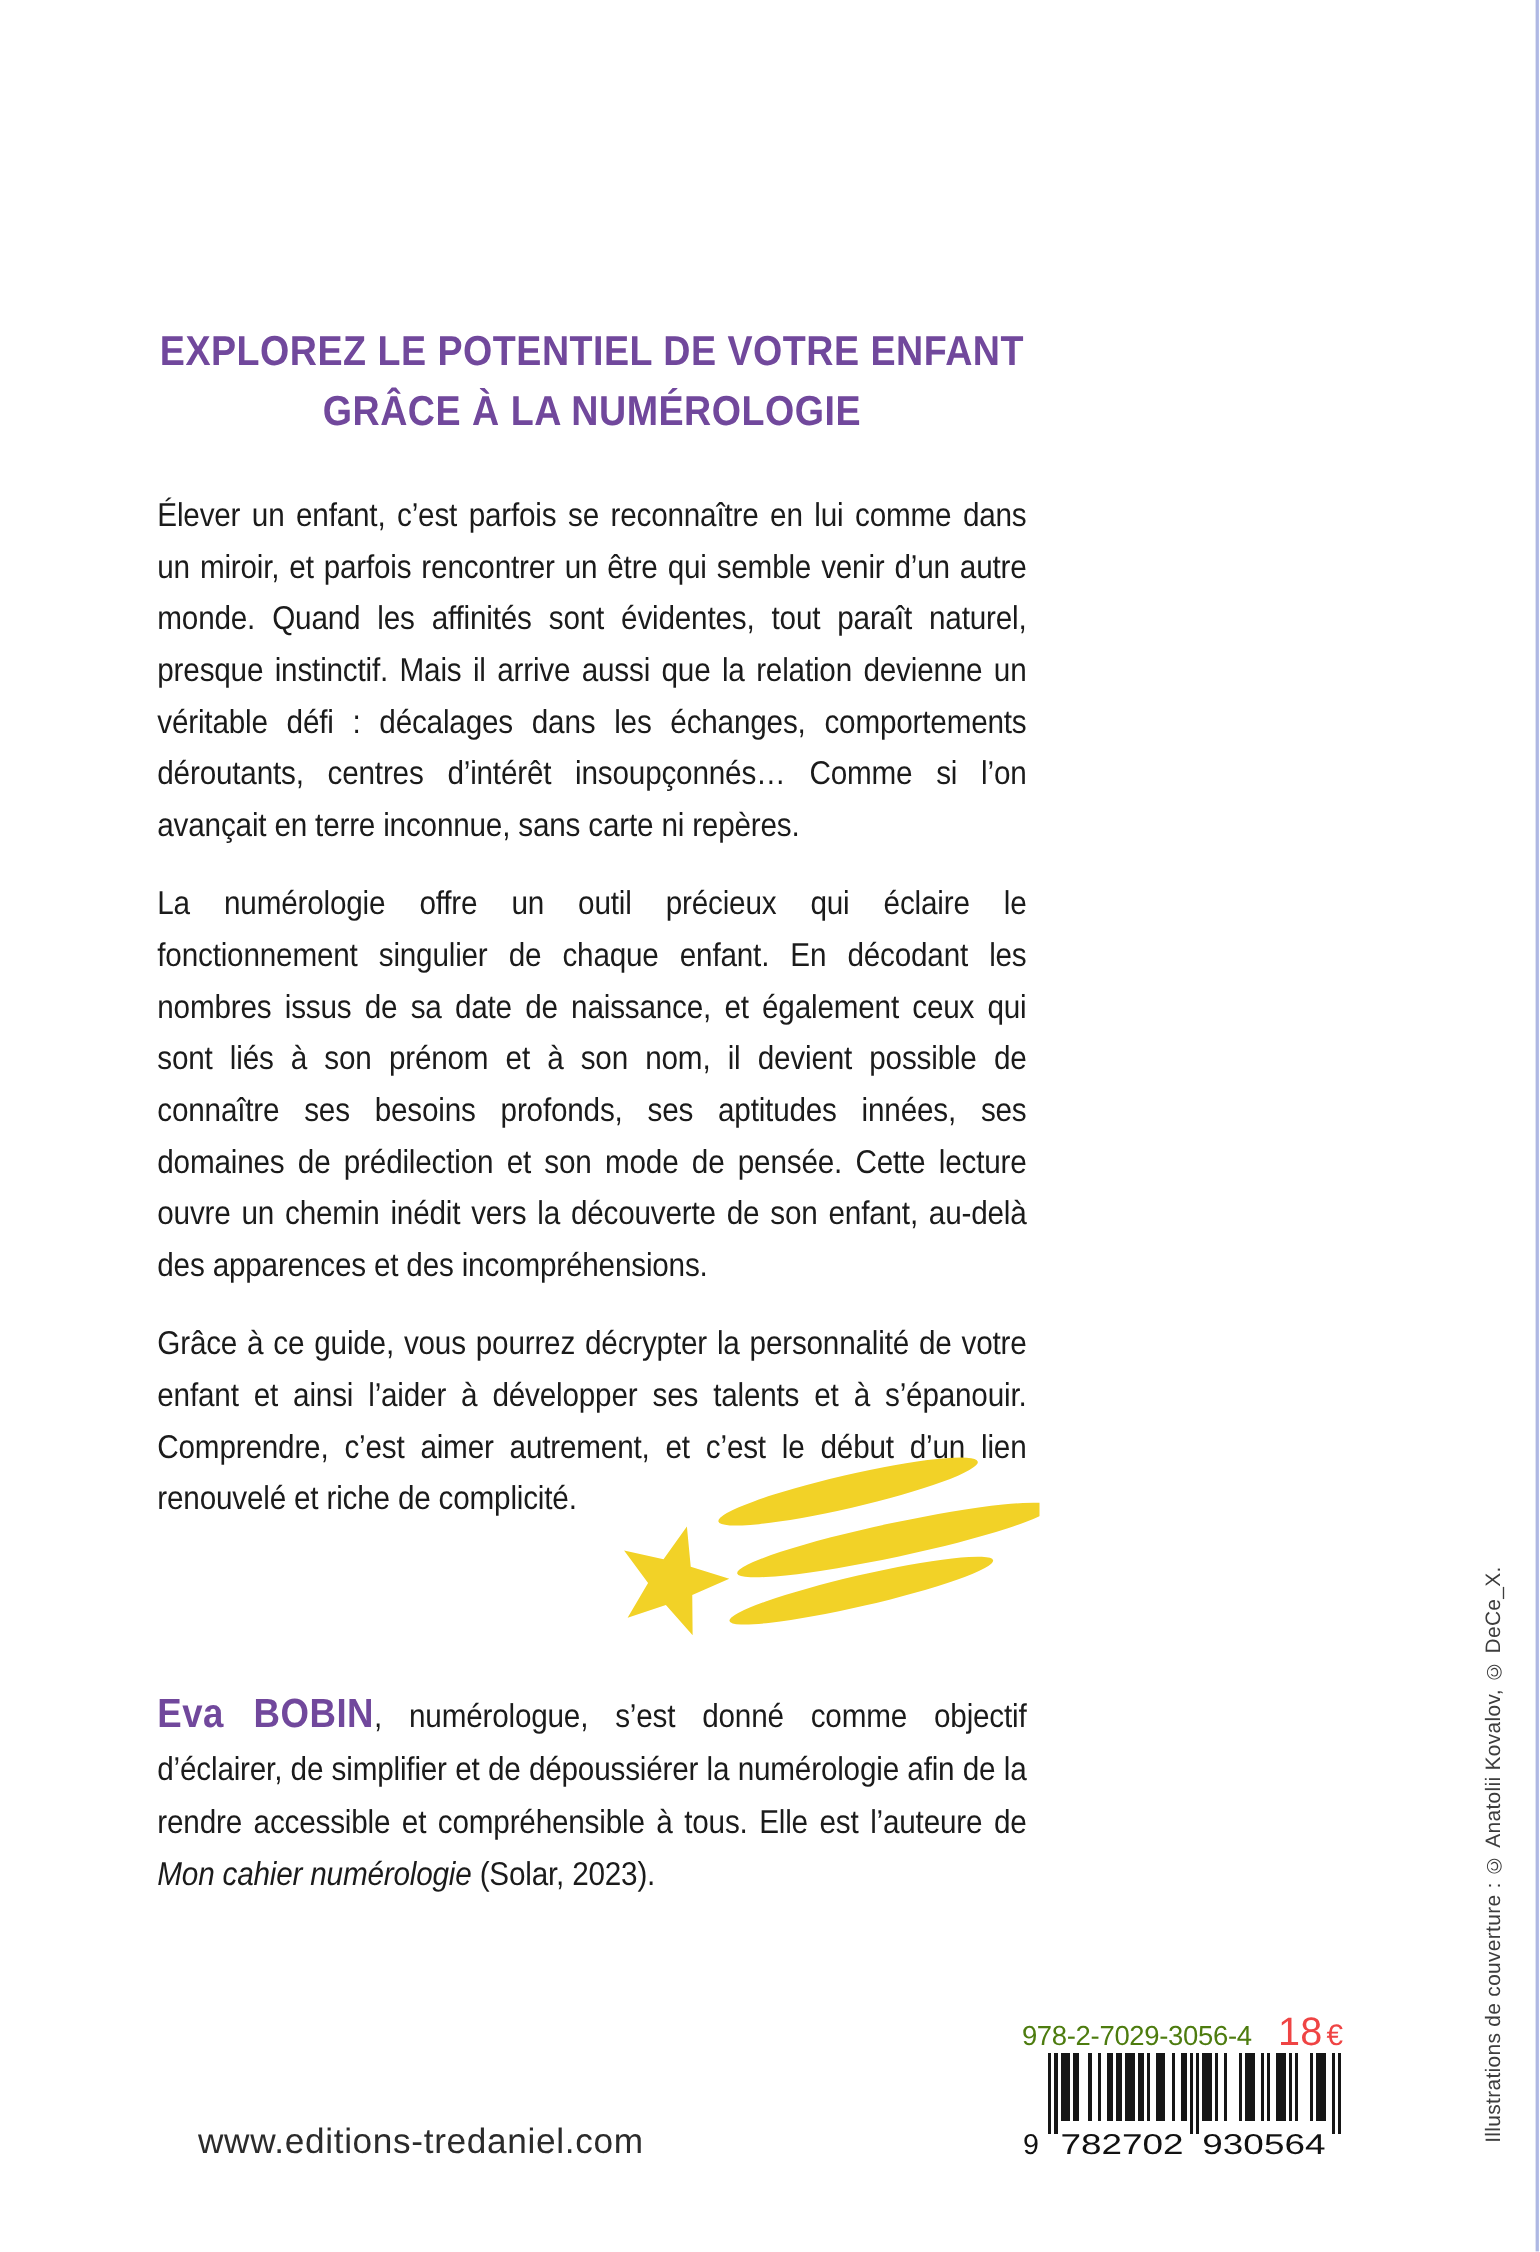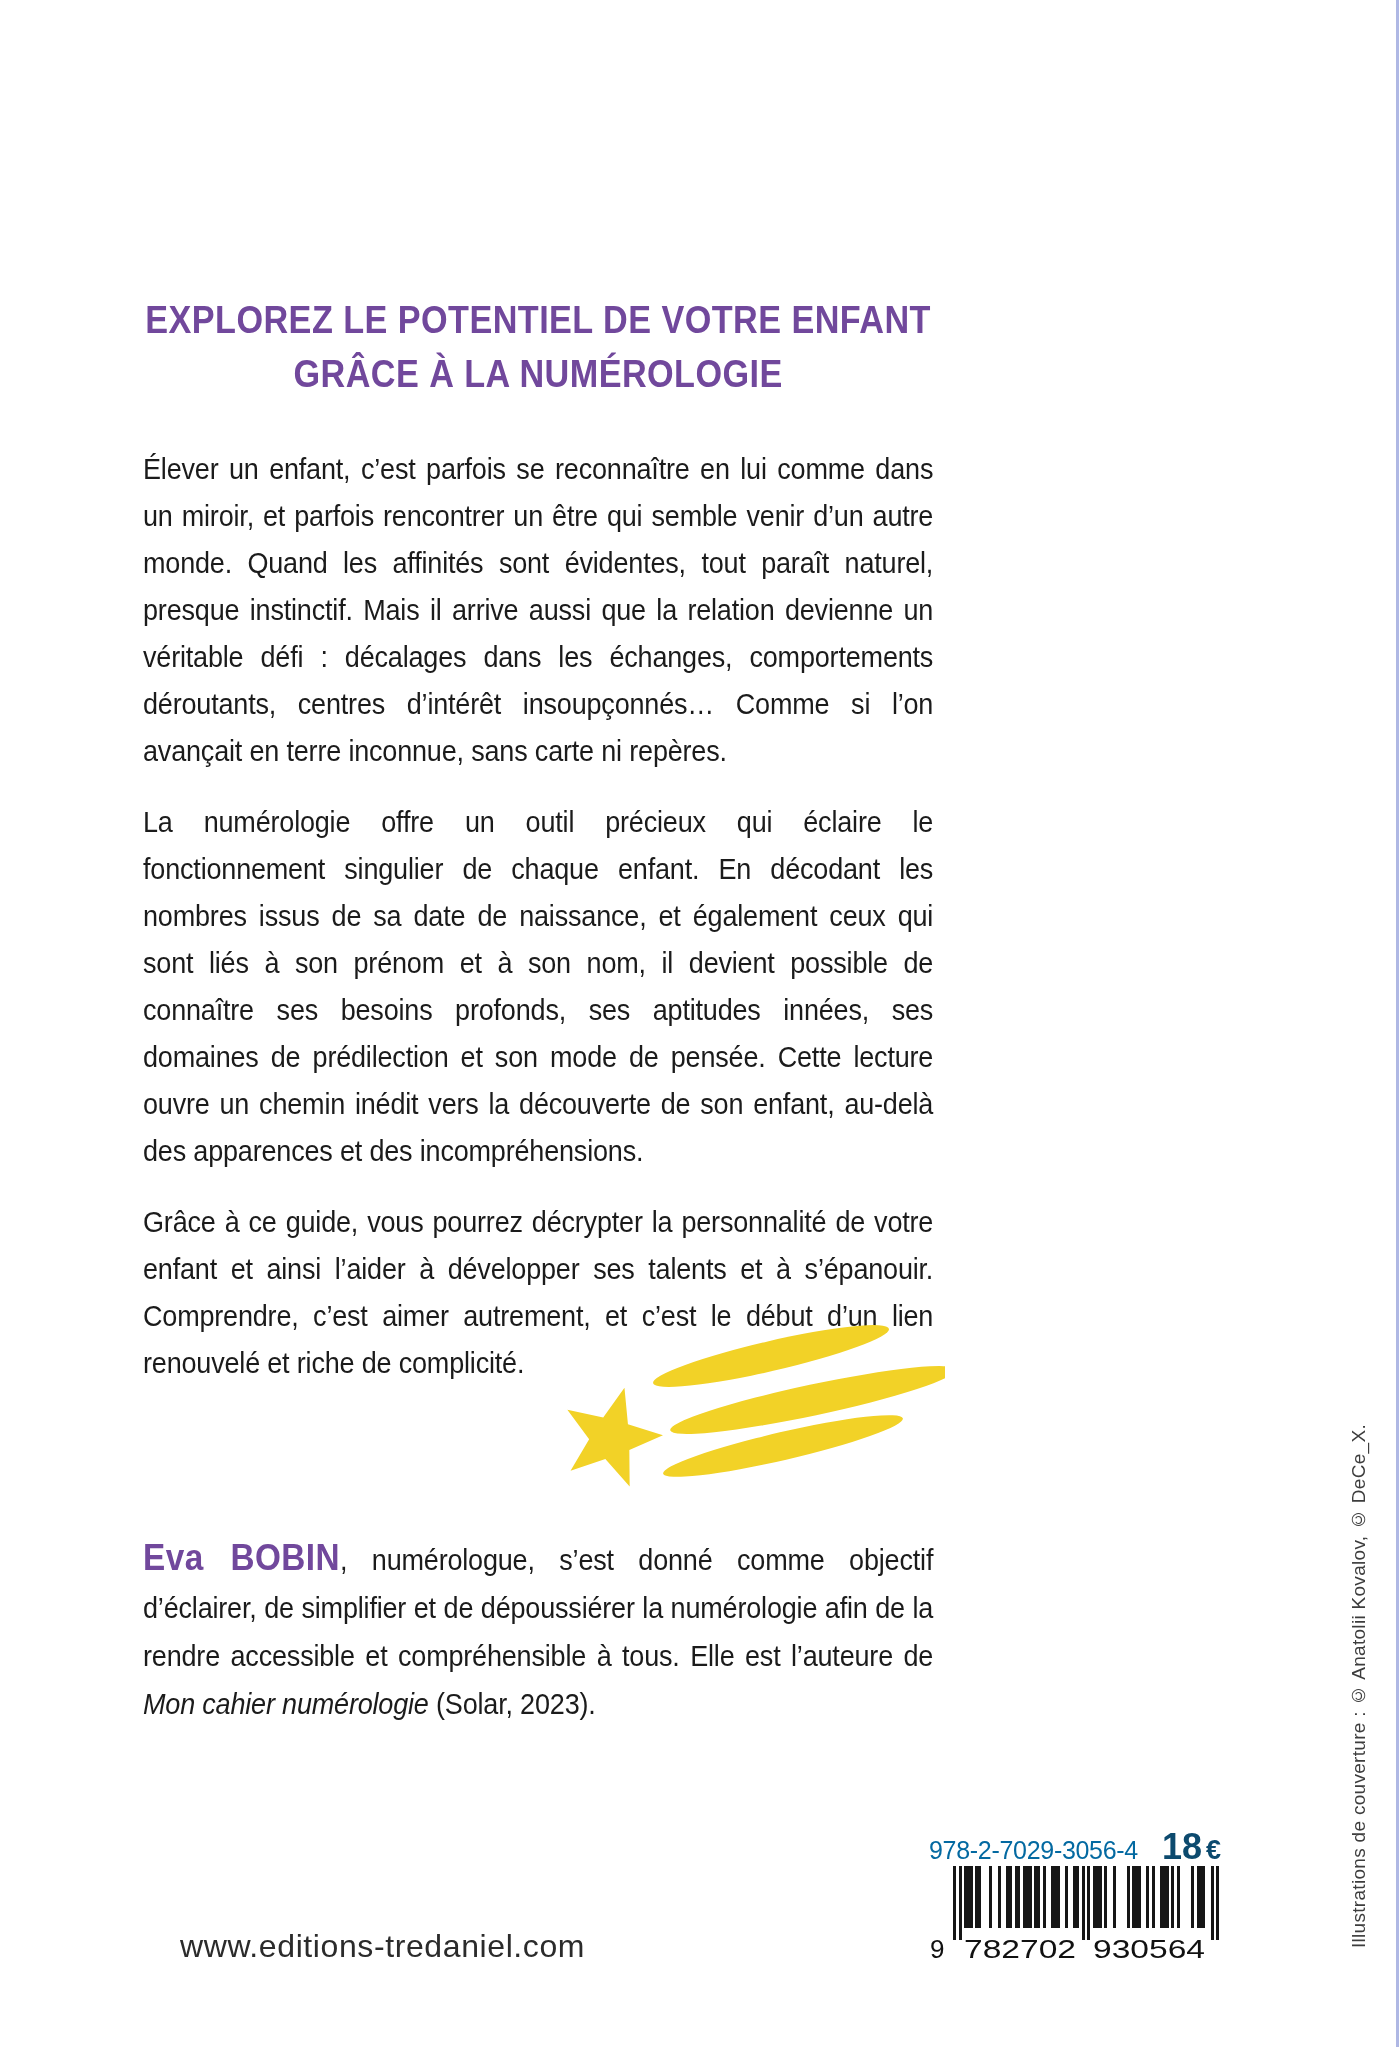--- a/index.html
+++ b/index.html
@@ -50,22 +50,22 @@
   .star-wrap{position:absolute;left:553px;top:1316px;width:392px;height:205px;}
   .star-shape{fill:var(--star,#f2d227);}
   .website{
     position:absolute;left:180px;top:1928px;
     font-size:32px;letter-spacing:0.6px;color:#2b2b2b;
   }
   .isbn-row{
     position:absolute;left:929px;top:1826px;width:292px;
     display:flex;justify-content:space-between;align-items:baseline;
   }
-  .isbn{font-size:25px;letter-spacing:-0.3px;color:#0369a1;}
-  .price{font-weight:700;font-size:36px;color:#0c4a6e;white-space:nowrap;}
+  .isbn{font-size:25px;letter-spacing:-0.3px;color:#4d7c0f;}
+  .price{font-weight:400;font-size:36px;color:#ef4444;white-space:nowrap;}
   .price .cur{font-size:27px;margin-left:4px;}
   .barcode{position:absolute;left:929px;top:1866px;}
   .barcode text{font-family:"Liberation Sans",sans-serif;font-size:26px;fill:#111;}
   .credit{
     position:absolute;left:1346px;top:1428px;height:520px;width:26px;
     writing-mode:vertical-rl;transform:rotate(180deg);
     font-size:19px;letter-spacing:0.3px;color:#3d3d3d;line-height:26px;
     white-space:nowrap;
   }
 </style>

